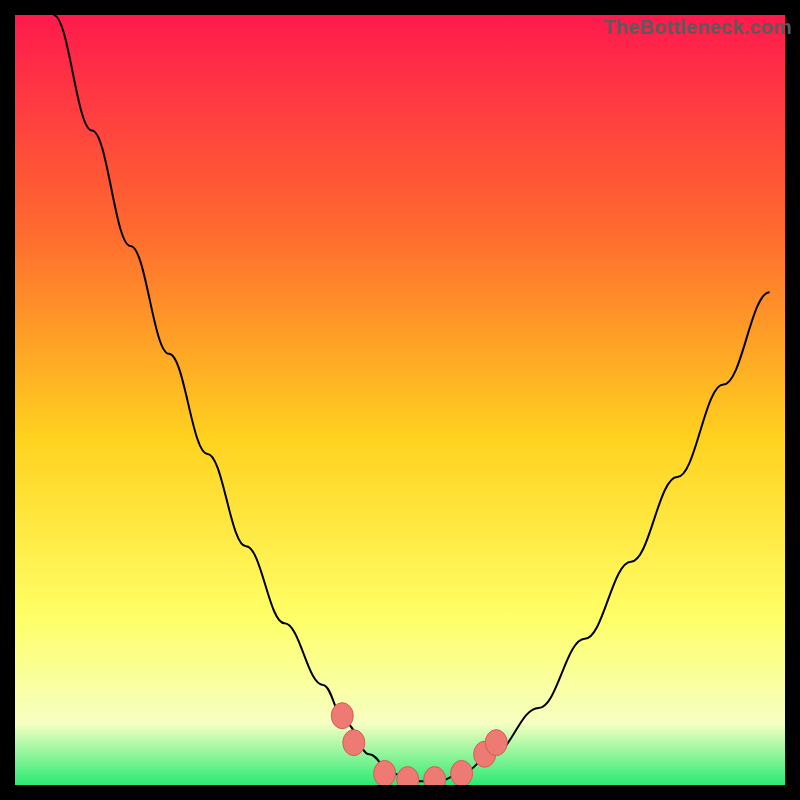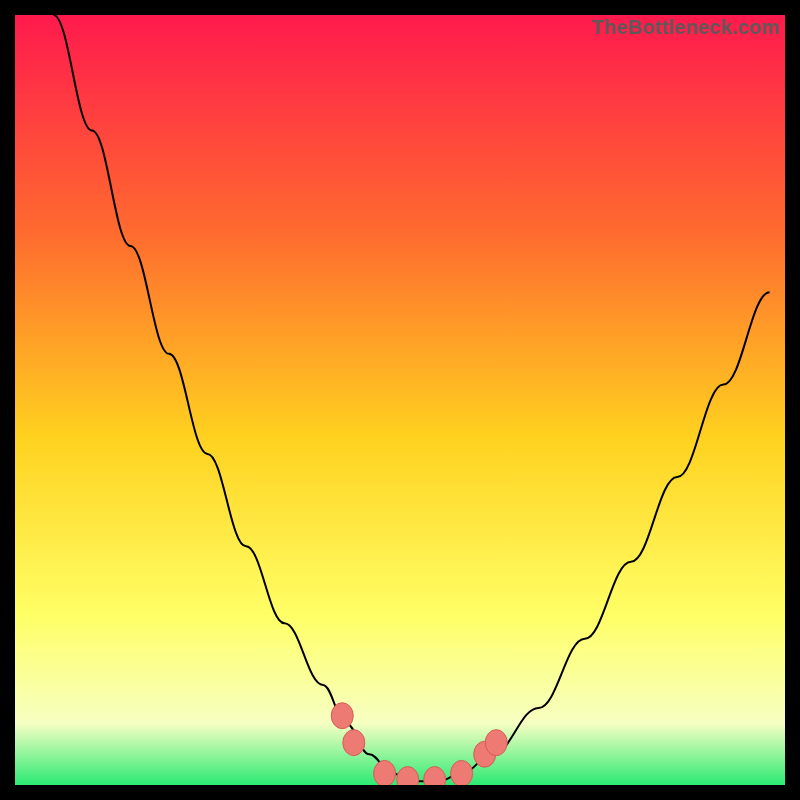--- a/index.html
+++ b/index.html
@@ -22,21 +22,21 @@
     position: absolute;
     top: 15px;
     left: 15px;
     width: 770px;
     height: 770px;
     overflow: hidden;
   }
   .watermark {
     position: absolute;
     top: 16px;
-    right: 20px;
+    right: 8px;
     color: #5a5a5a;
     font-size: 20px;
     font-weight: 600;
     letter-spacing: 0.2px;
     z-index: 5;
   }
   svg {
     display: block;
   }
 </style>

